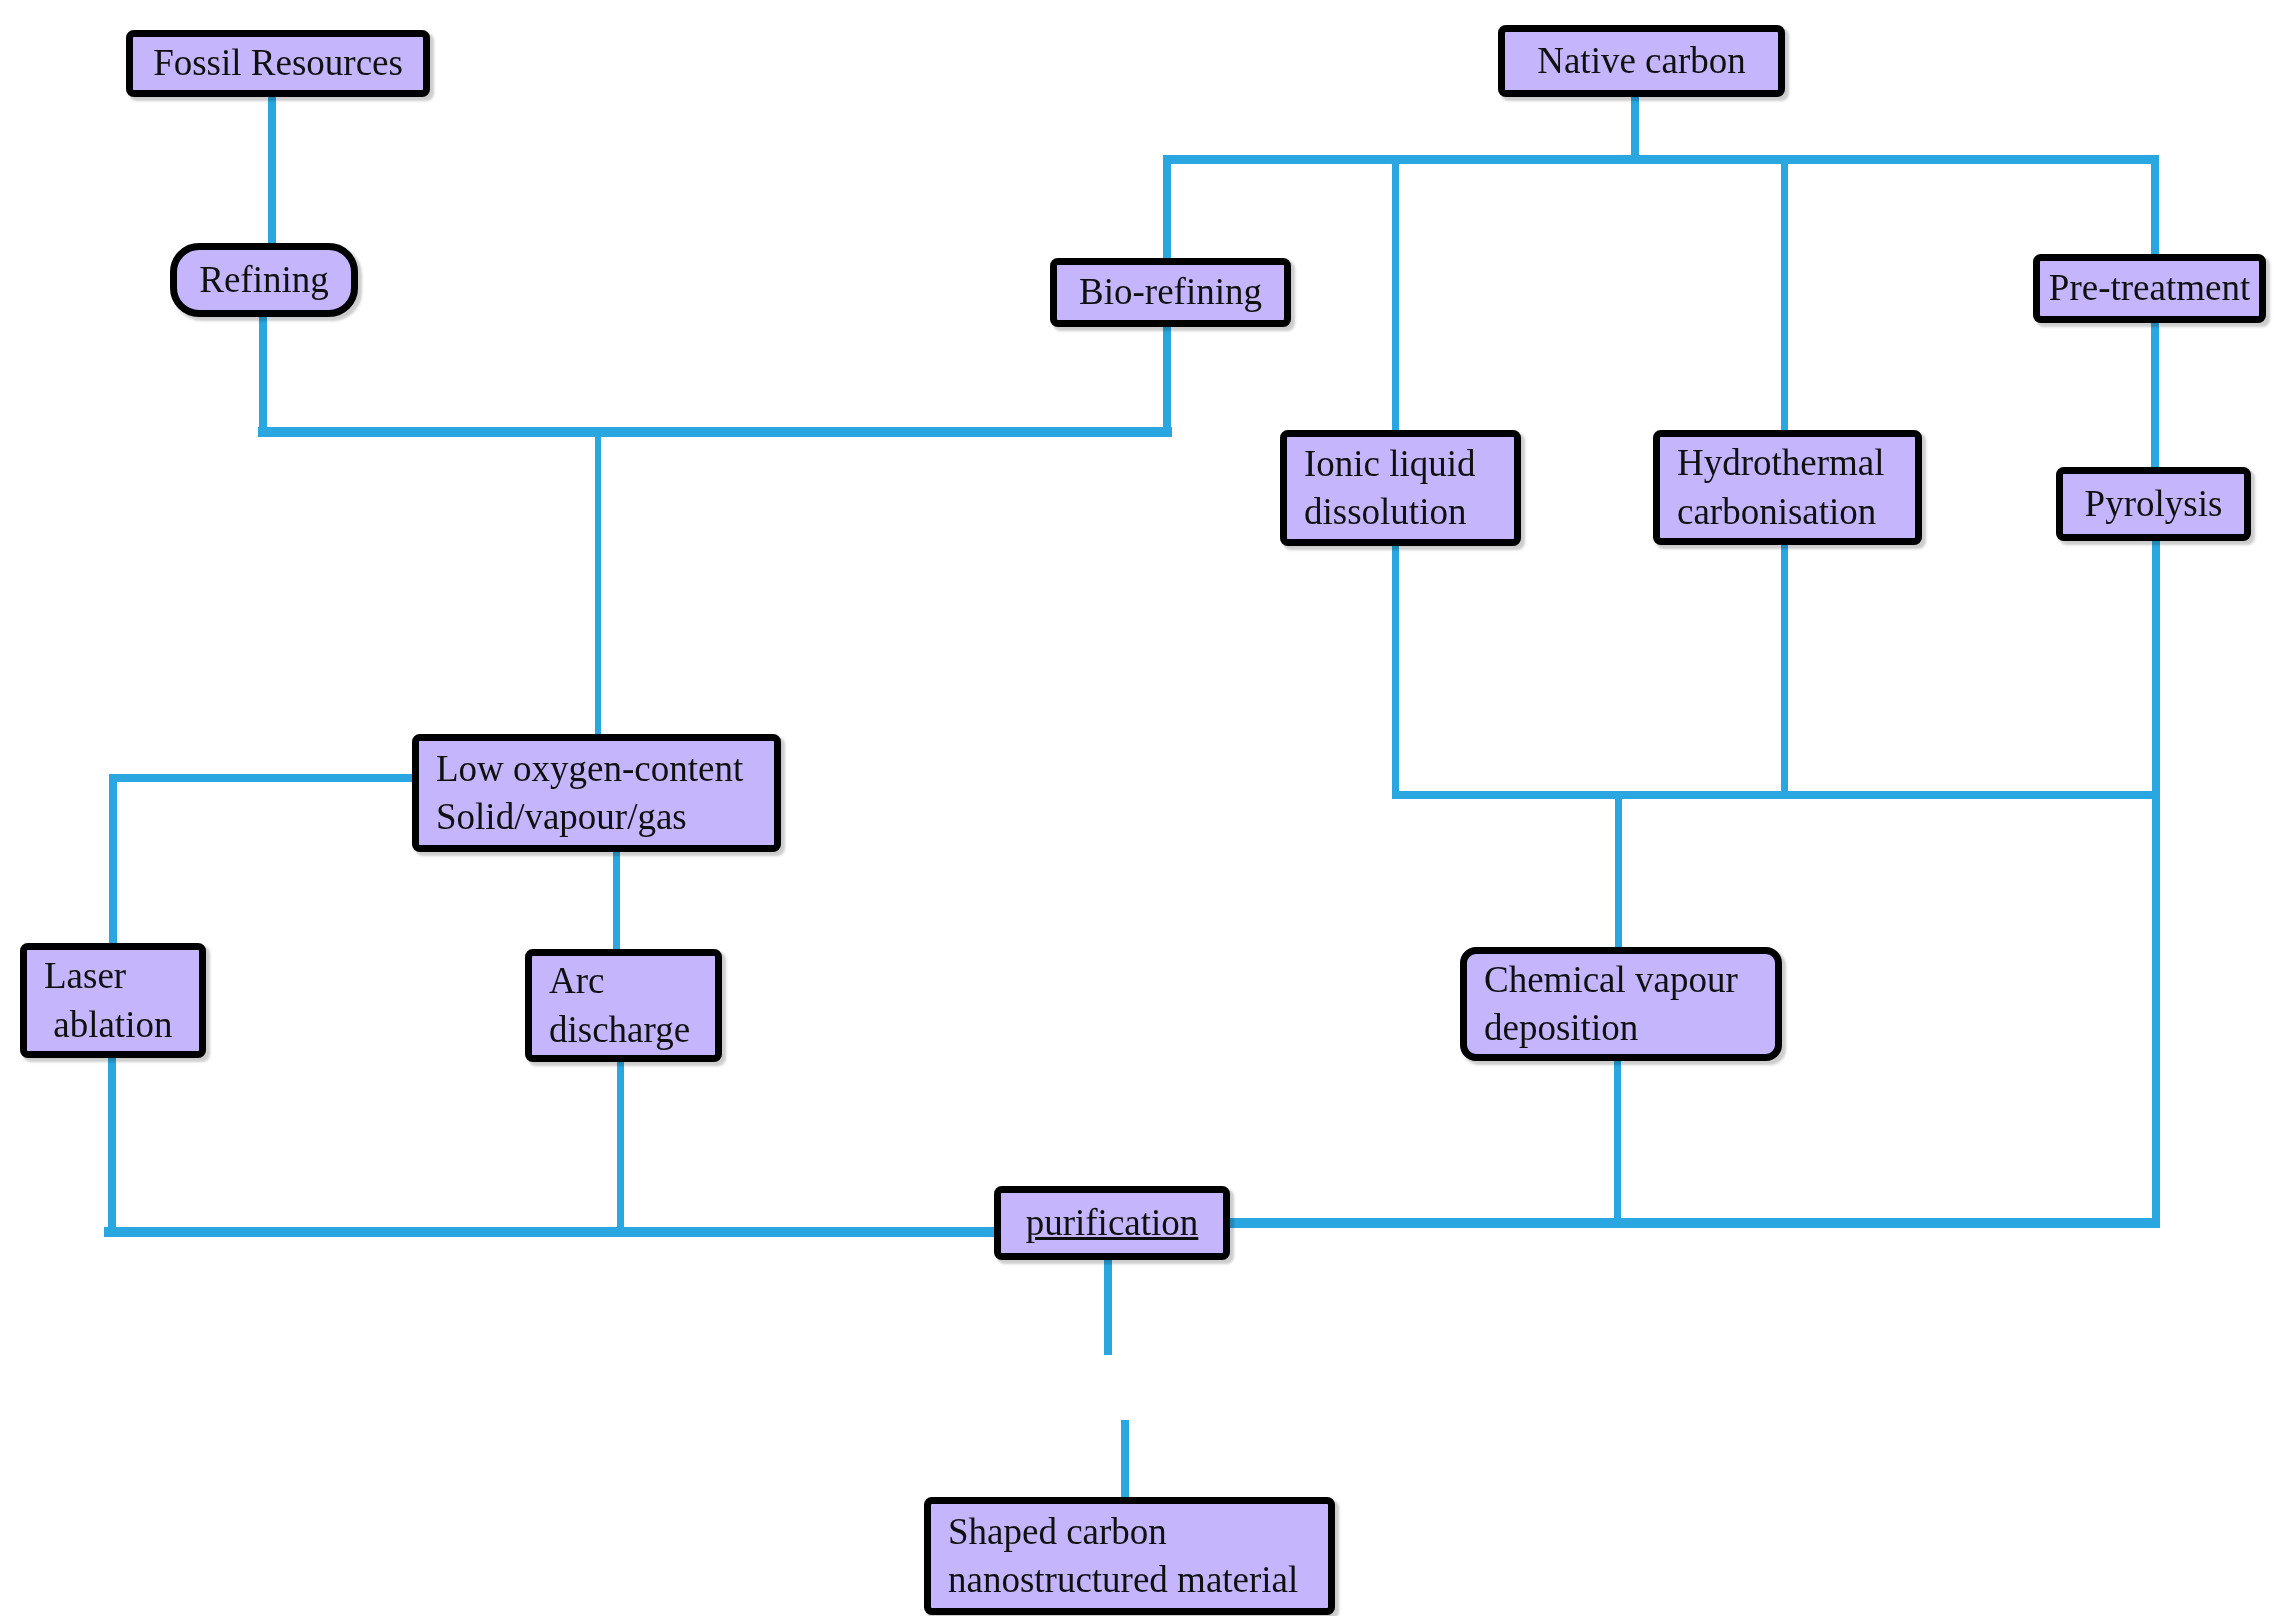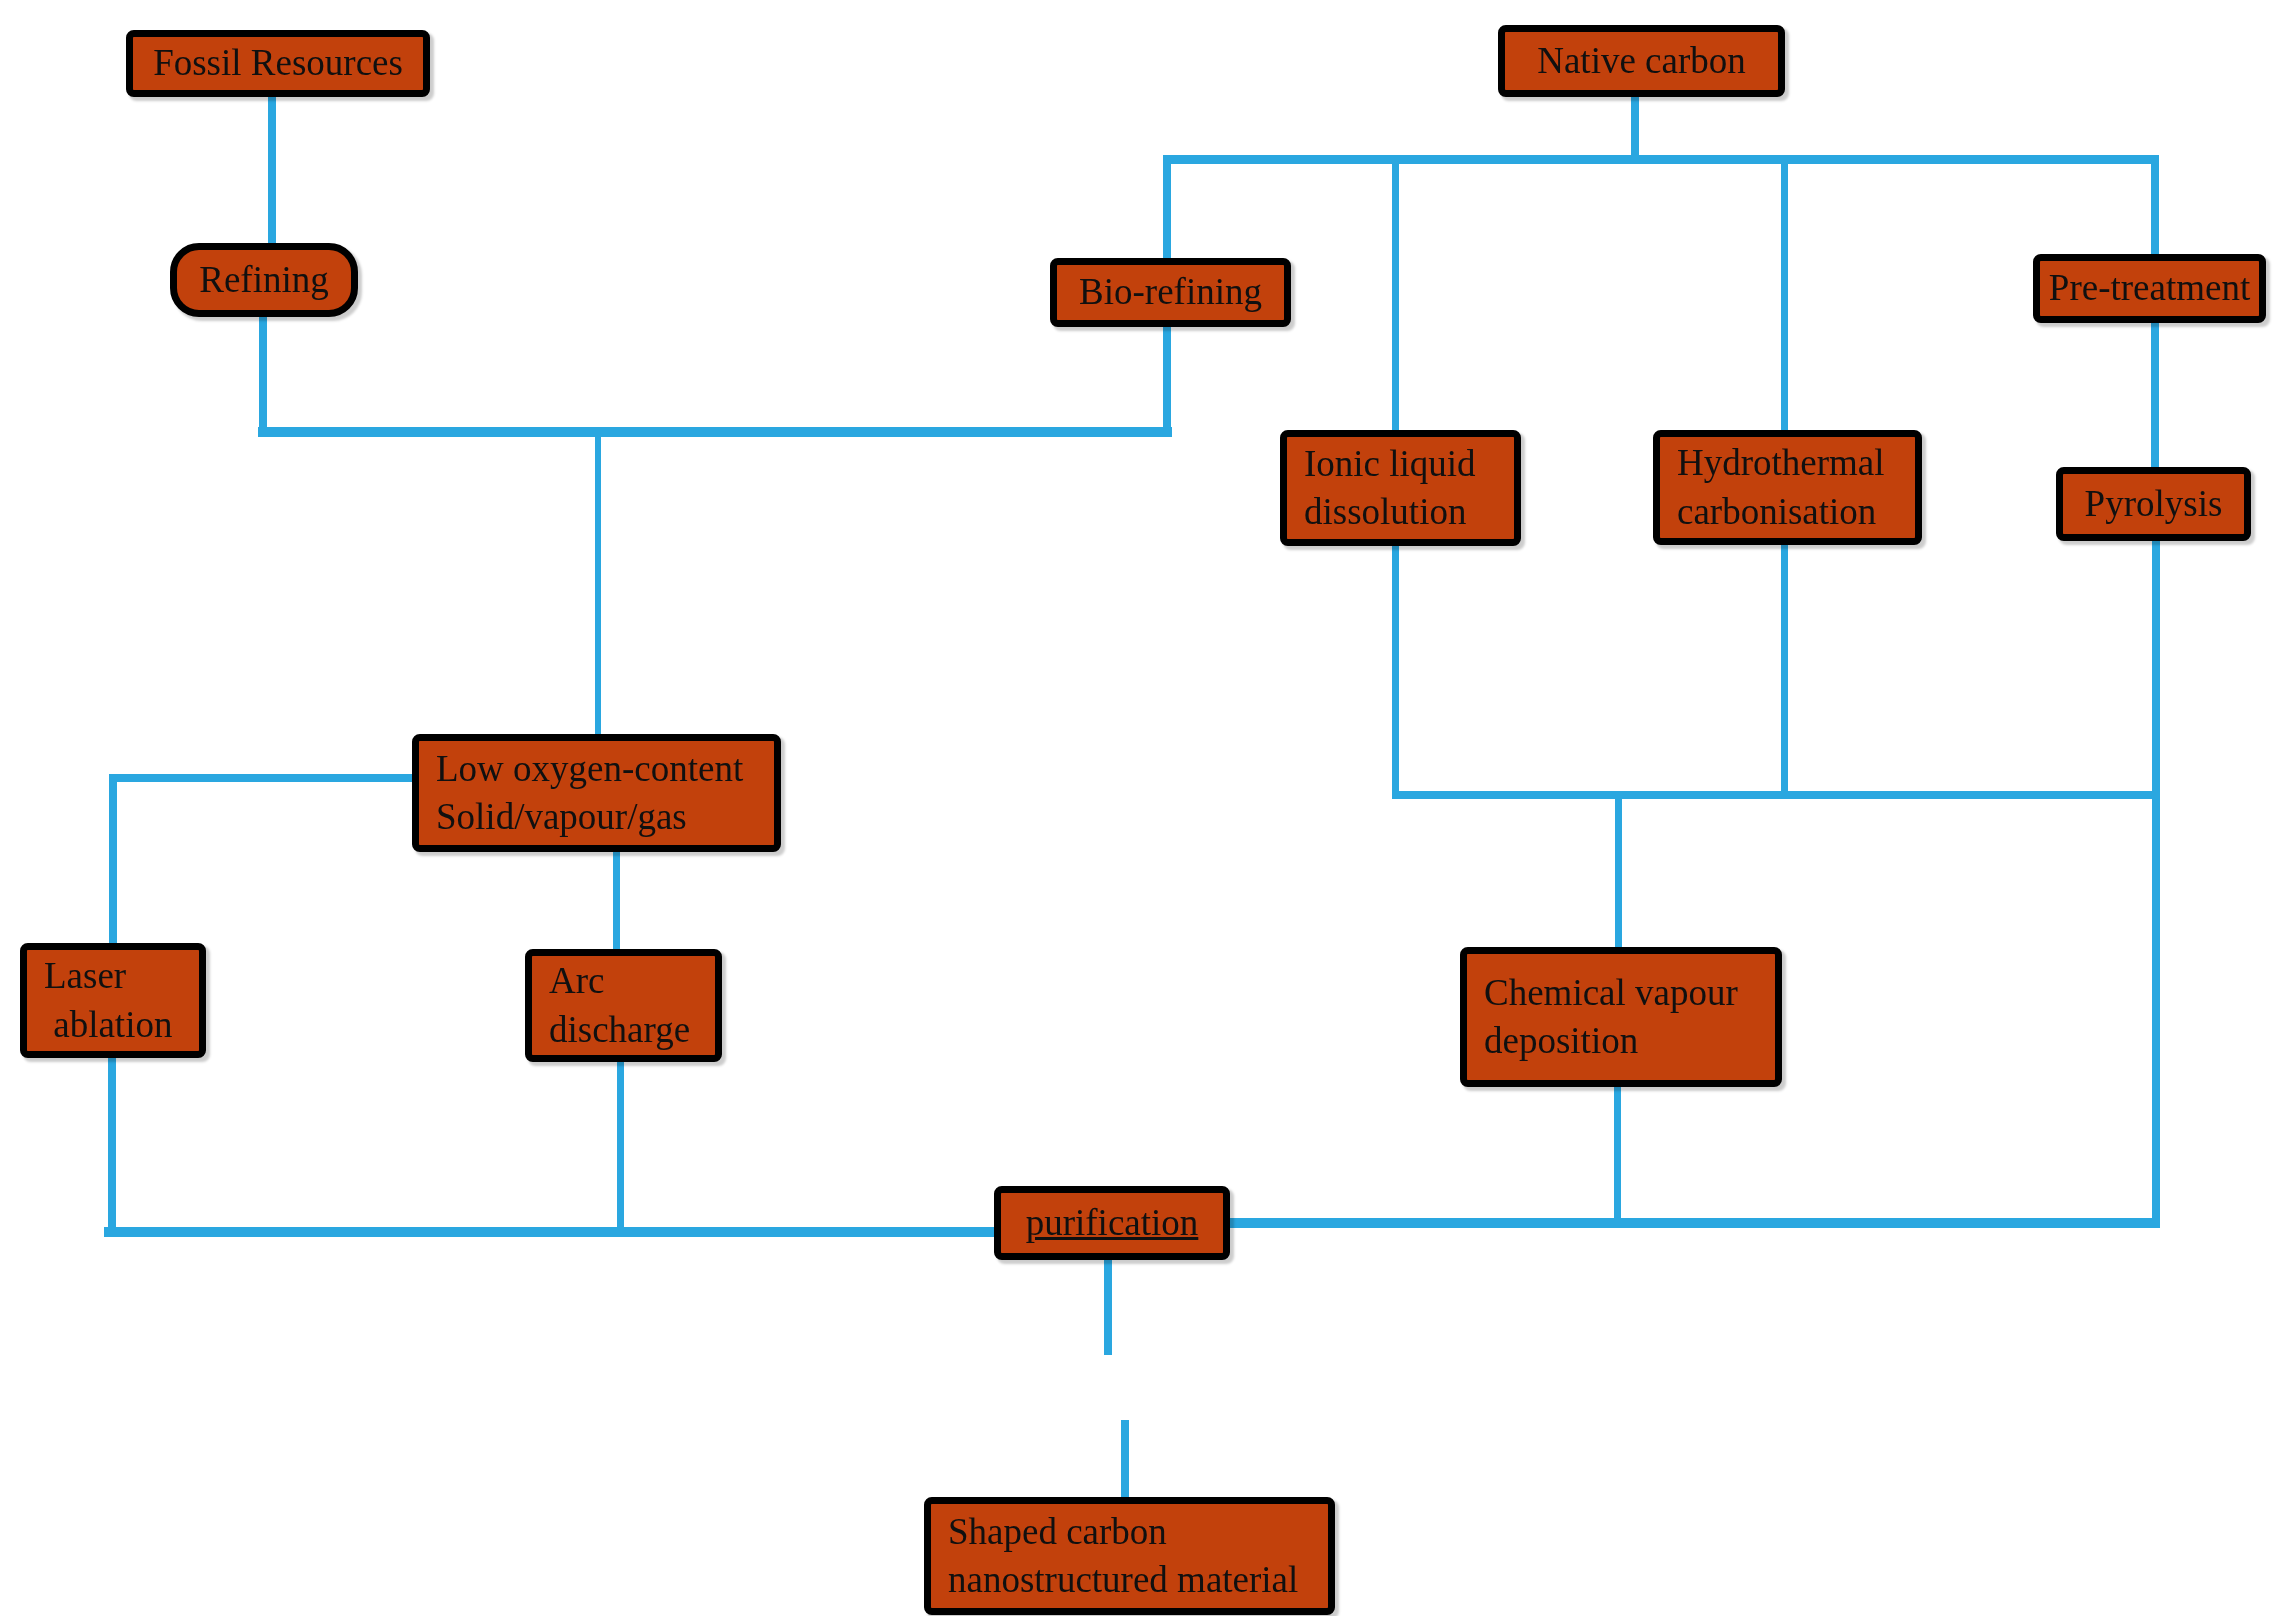--- a/index.html
+++ b/index.html
@@ -16,21 +16,21 @@
     overflow: hidden;
     font-family: "Liberation Serif", "DejaVu Serif", serif;
   }
   .line {
     position: absolute;
     background: var(--connector, #2AA7E0);
   }
   .node {
     position: absolute;
     box-sizing: border-box;
-    background: #c2410c;
+    background: #c4b5fd;
     border: 7.8px solid var(--box-border, #000000);
     border-radius: 7.8px;
     box-shadow: 3.2px 3.9px 2.6px rgba(0,0,0,0.20);
     color: var(--text, #101010);
     font-size: 37px;
     line-height: 1.30;
     white-space: pre;
     display: flex;
     align-items: center;
   }
@@ -88,20 +88,20 @@
 dissolution</div>
   <div class="node left" style="left:1653px; top:430px; width:269px; height:115px;">Hydrothermal
 carbonisation</div>
   <div class="node center" style="left:2056px; top:467px;  width:195px; height:74px;">Pyrolysis</div>
   <div class="node left" style="left:412px;  top:734px; width:369px; height:118px;">Low oxygen-content
 Solid/vapour/gas</div>
   <div class="node left" style="left:20px;   top:943px; width:186px; height:115px;">Laser
  ablation</div>
   <div class="node left" style="left:525px;  top:949px; width:197px; height:113px;">Arc
 discharge</div>
-  <div class="node left" style="left:1460px; top:947px; width:322px; height:140px;">Chemical vapour
+  <div class="node left" style="left:1460px; top:947px; width:322px; height:114px;border-radius:16px;">Chemical vapour
 deposition</div>
   <div class="node center" style="left:994px; top:1186px; width:236px; height:74px;text-decoration:underline;">purification</div>
   <div class="node left" style="left:924px; top:1497px; width:411px; height:118px;">Shaped carbon
 nanostructured material</div>
 
 </div>
 
 
 </body></html>

